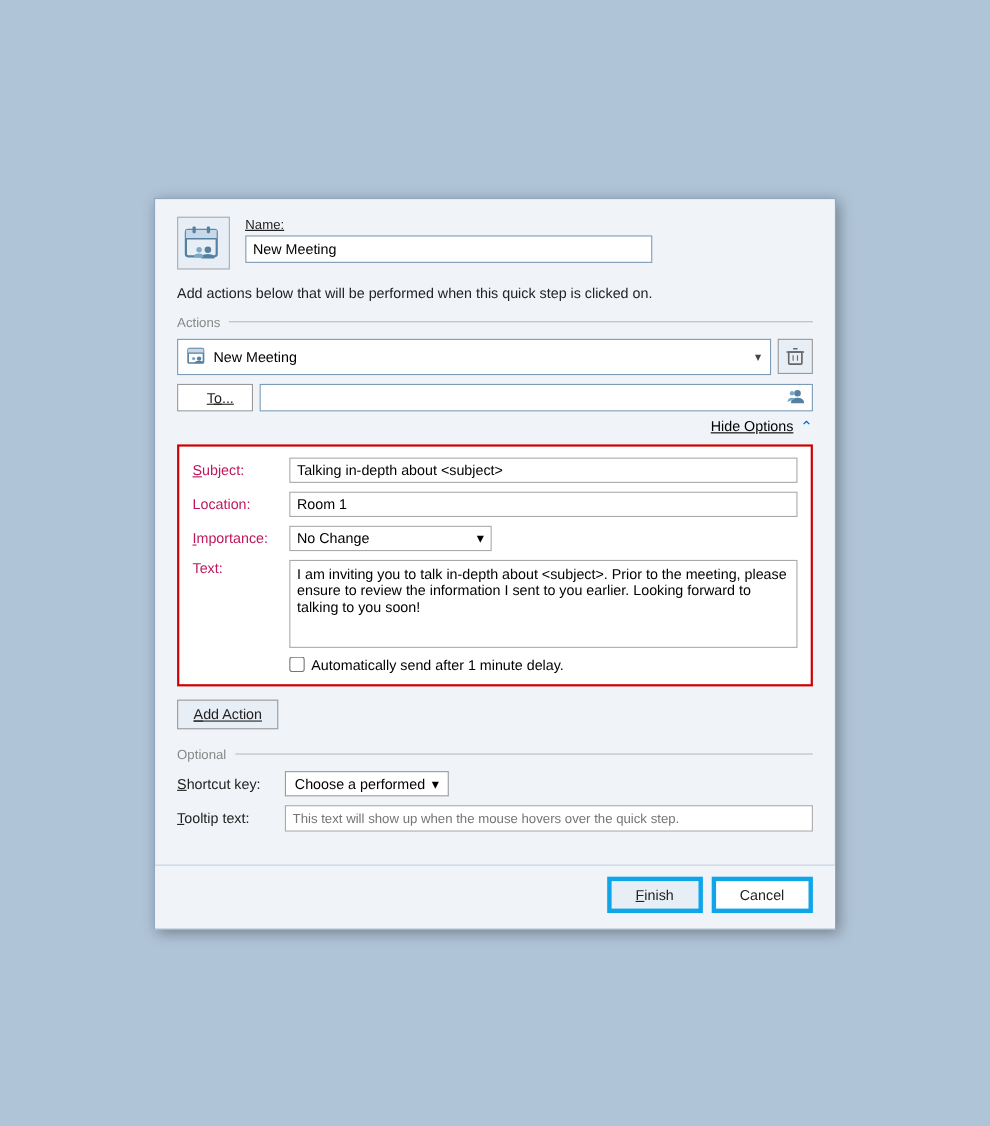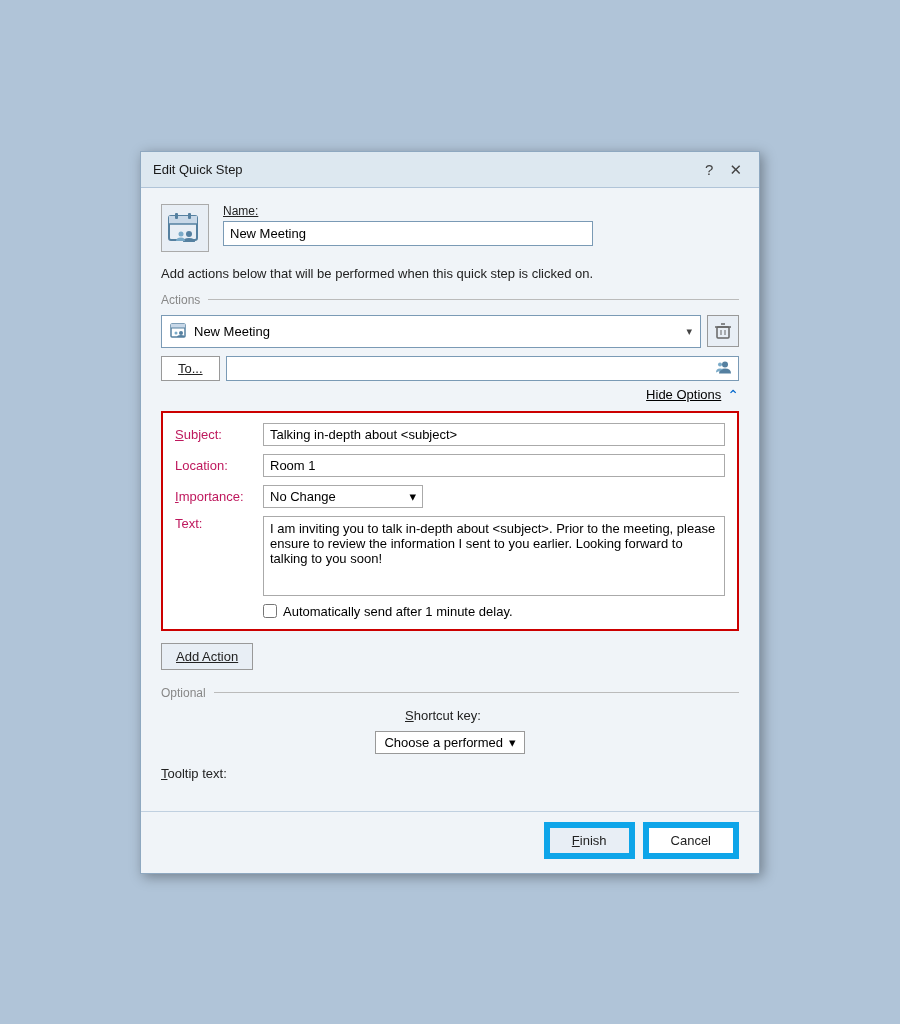--- a/index.html
+++ b/index.html
@@ -185,21 +185,21 @@
     .to-btn {
       border: 1px solid #999;
       background: white;
       padding: 4px 16px;
       cursor: pointer;
       font-size: 13px;
       color: #222;
       white-space: nowrap;
     }
 
-    .to-btn span { text-decoration: underline; }
+    .to-btn span { text-decoration: underline; margin-left: 10px; }
 
     .to-input-wrap {
       flex: 1;
       position: relative;
     }
 
     .to-input {
       width: 100%;
       border: 1px solid #7a9ab5;
       padding: 4px 30px 4px 6px;
@@ -268,21 +268,21 @@
     .field-input {
       flex: 1;
       padding: 3px 6px;
       border: 1px solid #aaa;
       font-size: 13px;
       outline: none;
       background: white;
     }
 
     .importance-select {
-      width: 160px;
+      width: 184px;
       padding: 3px 6px;
       border: 1px solid #aaa;
       background: white;
       font-size: 13px;
       display: flex;
       align-items: center;
       justify-content: space-between;
       cursor: pointer;
     }
 
@@ -324,21 +324,20 @@
 
     .optional-section {
       margin-bottom: 14px;
     }
 
     .shortcut-row {
       display: flex;
       align-items: center;
       gap: 8px;
       margin-bottom: 8px;
-      flex-direction: column;
     }
 
     .shortcut-label {
       width: 90px;
       font-size: 13px;
       color: #222;
     }
 
     .shortcut-label u { text-decoration: underline; }
 
@@ -383,45 +382,36 @@
       display: flex;
       justify-content: flex-end;
       gap: 8px;
       padding: 10px 20px 14px;
       border-top: 1px solid #c0d0e0;
       background: #f0f4f8;
     }
 
     .footer-btn {
       padding: 5px 22px;
-      border: 6px solid #0ea5e9;
+      border: 4px solid #0ea5e9;
       background: white;
       cursor: pointer;
       font-size: 13px;
       color: #222;
     }
 
     .footer-btn.primary {
       background: #e8eef5;
     }
   </style>
 </head>
 <body>
 
 <div class="dialog">
 
-  <div class="title-bar">
-    <div class="title-bar-left">
-      <span class="title-text">Edit Quick Step</span>
-    </div>
-    <div class="title-bar-right">
-      <button class="title-btn">?</button>
-      <button class="title-btn close-btn">✕</button>
-    </div>
-  </div>
 
   <div class="dialog-body">
 
     
     <div class="name-row">
       <div class="name-icon">
         <svg width="36" height="36" viewBox="0 0 36 36">
 
           <rect x="2" y="6" width="28" height="24" rx="2" fill="none" stroke="#5580a0" stroke-width="2"></rect>
           <rect x="2" y="6" width="28" height="8" fill="#c8d8e8"></rect>
@@ -553,20 +543,21 @@
       <div class="shortcut-row">
         <span class="shortcut-label"><u>S</u>hortcut key:</span>
         <div class="shortcut-dropdown">
           <span>Choose a performed</span>
           <span>▾</span>
         </div>
       </div>
 
       <div class="tooltip-row">
         <span class="tooltip-label"><u>T</u>ooltip text:</span>
+        <input class="tooltip-input" type="text" placeholder="This text will show up when the mouse hovers over the quick step." style="">
       </div>
     </div>
 
   </div>
 
   <div class="dialog-footer">
     <button class="footer-btn primary">
       <span><u>F</u>inish</span>
     </button>
     <button class="footer-btn">

